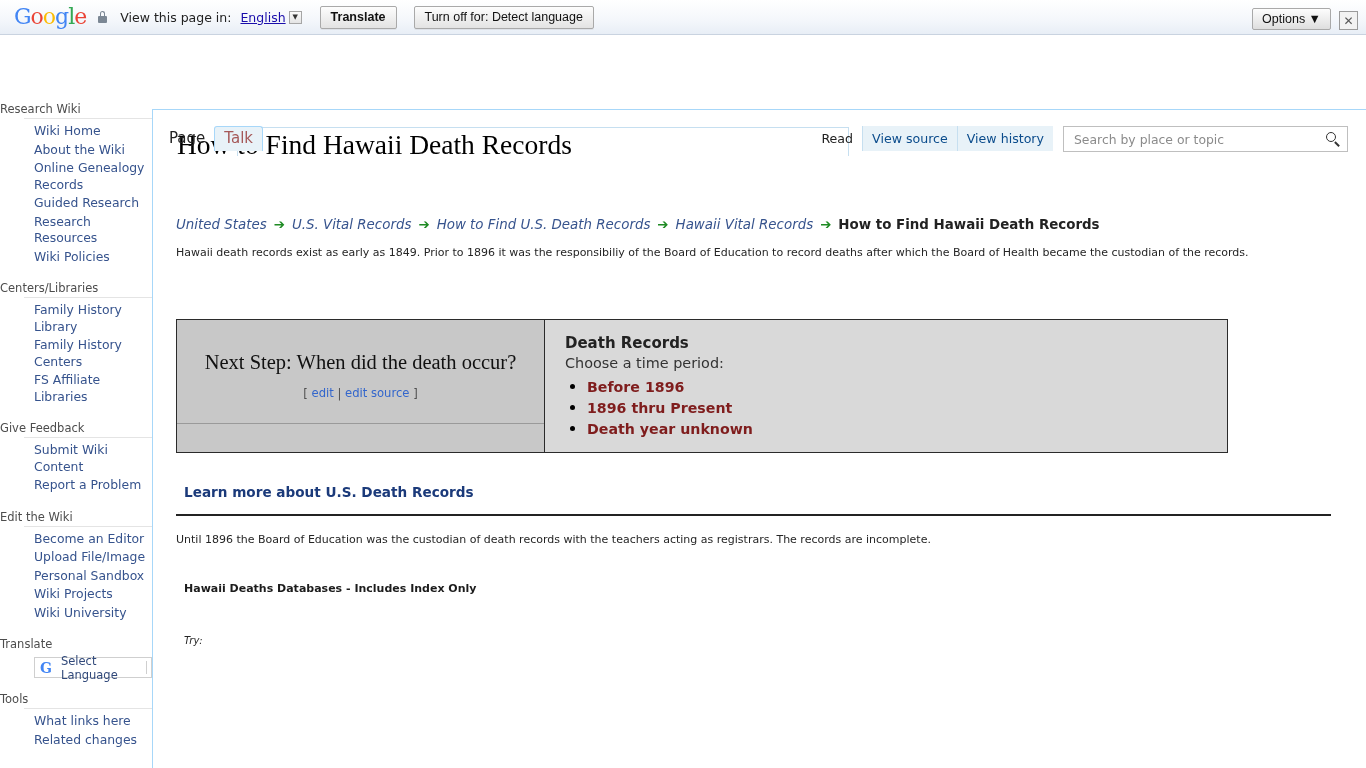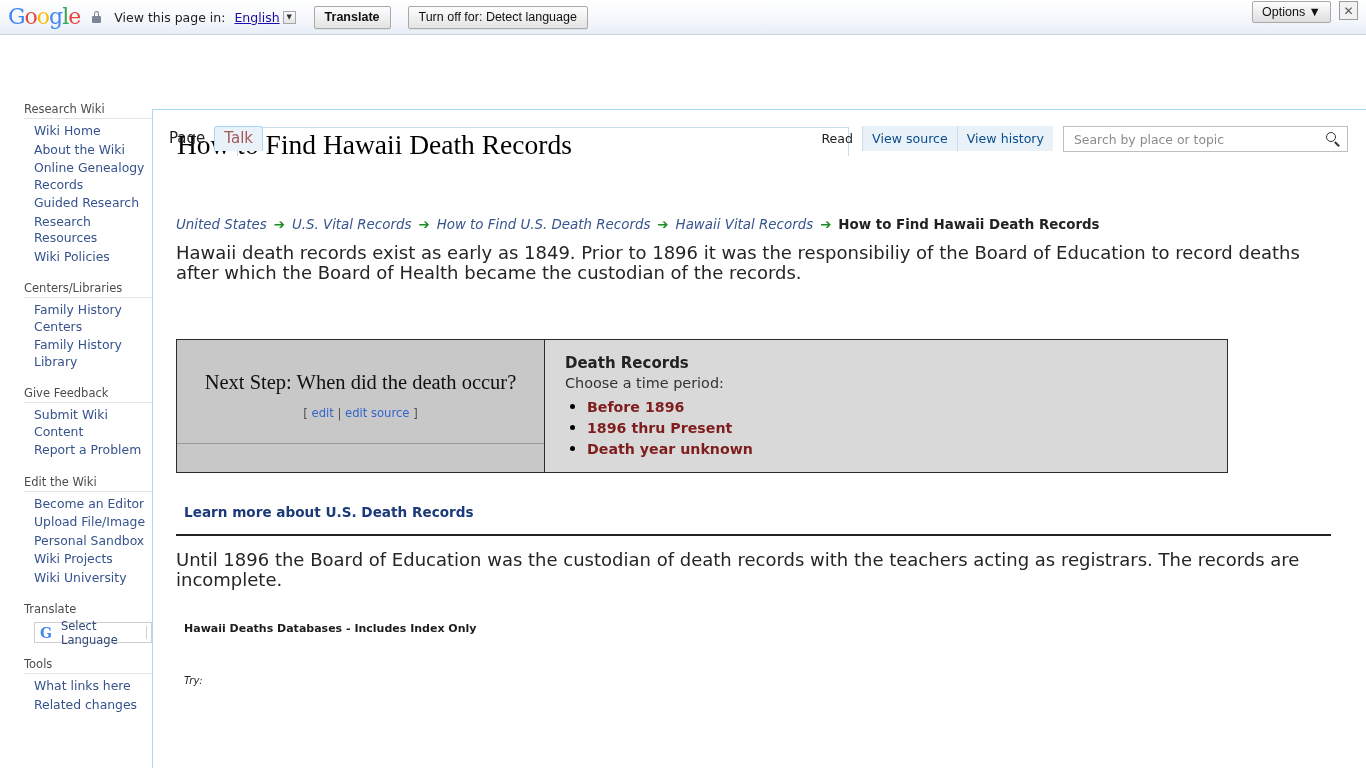--- a/index.html
+++ b/index.html
@@ -13,21 +13,21 @@
   
   #gt-bar {
     position: absolute; left: 0; top: 0;
     width: 1366px; height: 35px;
     background: linear-gradient(to bottom, #ffffff 0%, #f4f7fb 60%, #e8eef6 100%);
     border-bottom: 1px solid #c9d3e0;
     box-sizing: border-box;
   }
   #gt-inner {
     display: flex; align-items: center; height: 34px;
-    padding-left: 8px; gap: 9px;
+    padding-left: 14px; gap: 9px;
   }
   .goog-logo { font-family: "DejaVu Serif", serif; font-size: 22px; letter-spacing: -1px; line-height: 1; user-select:none; }
   .goog-logo .b { color:#4285F4; } .goog-logo .r { color:#EA4335; }
   .goog-logo .y { color:#FBBC05; } .goog-logo .g { color:#34A853; }
   .lock-icon { width:9px; height:12px; position:relative; display:inline-block; margin-left:3px; }
   .lock-icon .body { position:absolute; bottom:0; left:0; width:9px; height:7px; background:#7b8794; border-radius:1px;}
   .lock-icon .shackle { position:absolute; top:0; left:2px; width:5px; height:6px; border:1.5px solid #7b8794; border-bottom:none; border-radius:3px 3px 0 0; box-sizing:border-box;}
   #gt-label { font-size: 12.5px; color:#222; margin-left:4px;}
   #gt-lang-wrap { display:inline-flex; align-items:center; }
   #gt-lang { font-size:12.5px; color:#1a0dab; text-decoration:underline; cursor:pointer;}
@@ -39,39 +39,39 @@
   }
   .gt-btn {
     font-size:12.5px; color:#111;
     border:1px solid #a9a9a9; border-radius:2px;
     background: linear-gradient(to bottom,#fdfdfd 0%, #f0f0f0 50%, #e3e3e3 100%);
     padding: 3px 10px; cursor:pointer; line-height:15px;
     box-shadow: 0 1px 0 rgba(0,0,0,.06);
   }
   #gt-translate { font-weight:bold; margin-left:9px; }
   #gt-turnoff { margin-left:8px; font-weight:normal; }
-  #gt-right { position:absolute; right:8px; top:1px; display:flex; align-items:flex-start; gap:8px;}
+  #gt-right { position:absolute; right:8px; top:8px; display:flex; align-items:flex-end; gap:8px;}
   #gt-options {
     font-size:12.5px; color:#111; border:1px solid #a9a9a9; border-radius:2px;
     background: linear-gradient(to bottom,#fdfdfd 0%,#eeeeee 50%,#dedede 100%);
     padding:3px 9px; cursor:pointer;
   }
   #gt-close {
     width:17px; height:17px; border:1px solid #9b9b9b; background:#f2f2f2;
     display:flex; align-items:center; justify-content:center;
     font-size:12px; color:#555; cursor:pointer; line-height:1;
   }
 
   
   #page { position:absolute; left:0; top:36px; width:1366px; height:732px; background:#ffffff; }
 
   
   #sidebar { position:absolute; left:0; top:0; width:152px; padding-top:66px; box-sizing:border-box;}
   .portal-heading {
-    font-size: 11.5px; color:#4D4D4D; padding-left:24px;
+    font-size: 11.5px; color:#4D4D4D; 
     margin-bottom: 2px; margin-top: 14px; font-weight:normal;
   }
   .portal-heading:first-child { margin-top:0; }
   .portal-body { border-top:1px solid #e4e4e4; margin-left:24px; padding-top:3px; padding-bottom:1px;}
   .portal-body ul { list-style:none; margin:0; padding:0; }
   .portal-body li { margin:0; padding:0; }
   .portal-body a {
     display:block; color:#36538d; text-decoration:none;
     font-size:12.4px; line-height:16.5px; padding:1px 0 1px 10px;
     cursor:pointer;
@@ -139,21 +139,21 @@
   #breadcrumb {
     position:absolute; left:176px; top:181px; z-index:2;
     font-size:13.4px; font-style:italic; color:#36538d; white-space:nowrap;
   }
   #breadcrumb a { color:#36538d; text-decoration:none; cursor:pointer; }
   #breadcrumb .arrow { color:#1f8b24; font-style:normal; font-weight:bold; margin:0 7px; }
   #breadcrumb .current { font-weight:bold; font-style:normal; color:#222; }
 
   
   #body-content { position:absolute; left:176px; top:207px; right:25px; }
-  .ptext { font-size:18px; line-height:20px; color:#252525; margin:0 0 13px 0; }
+  .ptext { font-size:11px; line-height:20px; color:#252525; margin:0 0 13px 0; }
 
   
   #nextstep-table {
     width:1052px; border:1px solid #2b2b2b; border-collapse:separate;
     margin-top:56px; background:#d4d4d4; box-sizing:border-box;
     display:flex;
   }
   #ns-left {
     width:368px; border-right:1px solid #2b2b2b; background:#c8c8c8;
     box-sizing:border-box; position:relative;
@@ -243,24 +243,27 @@
         <li>
             <a>Wiki Policies</a>
           </li>
       </ul>
     </div>
 
     <div class="portal-heading">Centers/Libraries</div>
     <div class="portal-body">
       <ul>
         <li>
+            <a>Family History Library</a>
+          </li>
+        <li>
             <a>Family History Centers</a>
           </li>
         <li>
-            <a>Family History Library</a>
+            <a>FS Affiliate Libraries</a>
           </li>
       </ul>
     </div>
 
     <div class="portal-heading">Give Feedback</div>
     <div class="portal-body">
       <ul>
         <li>
             <a>Submit Wiki Content</a>
           </li>

